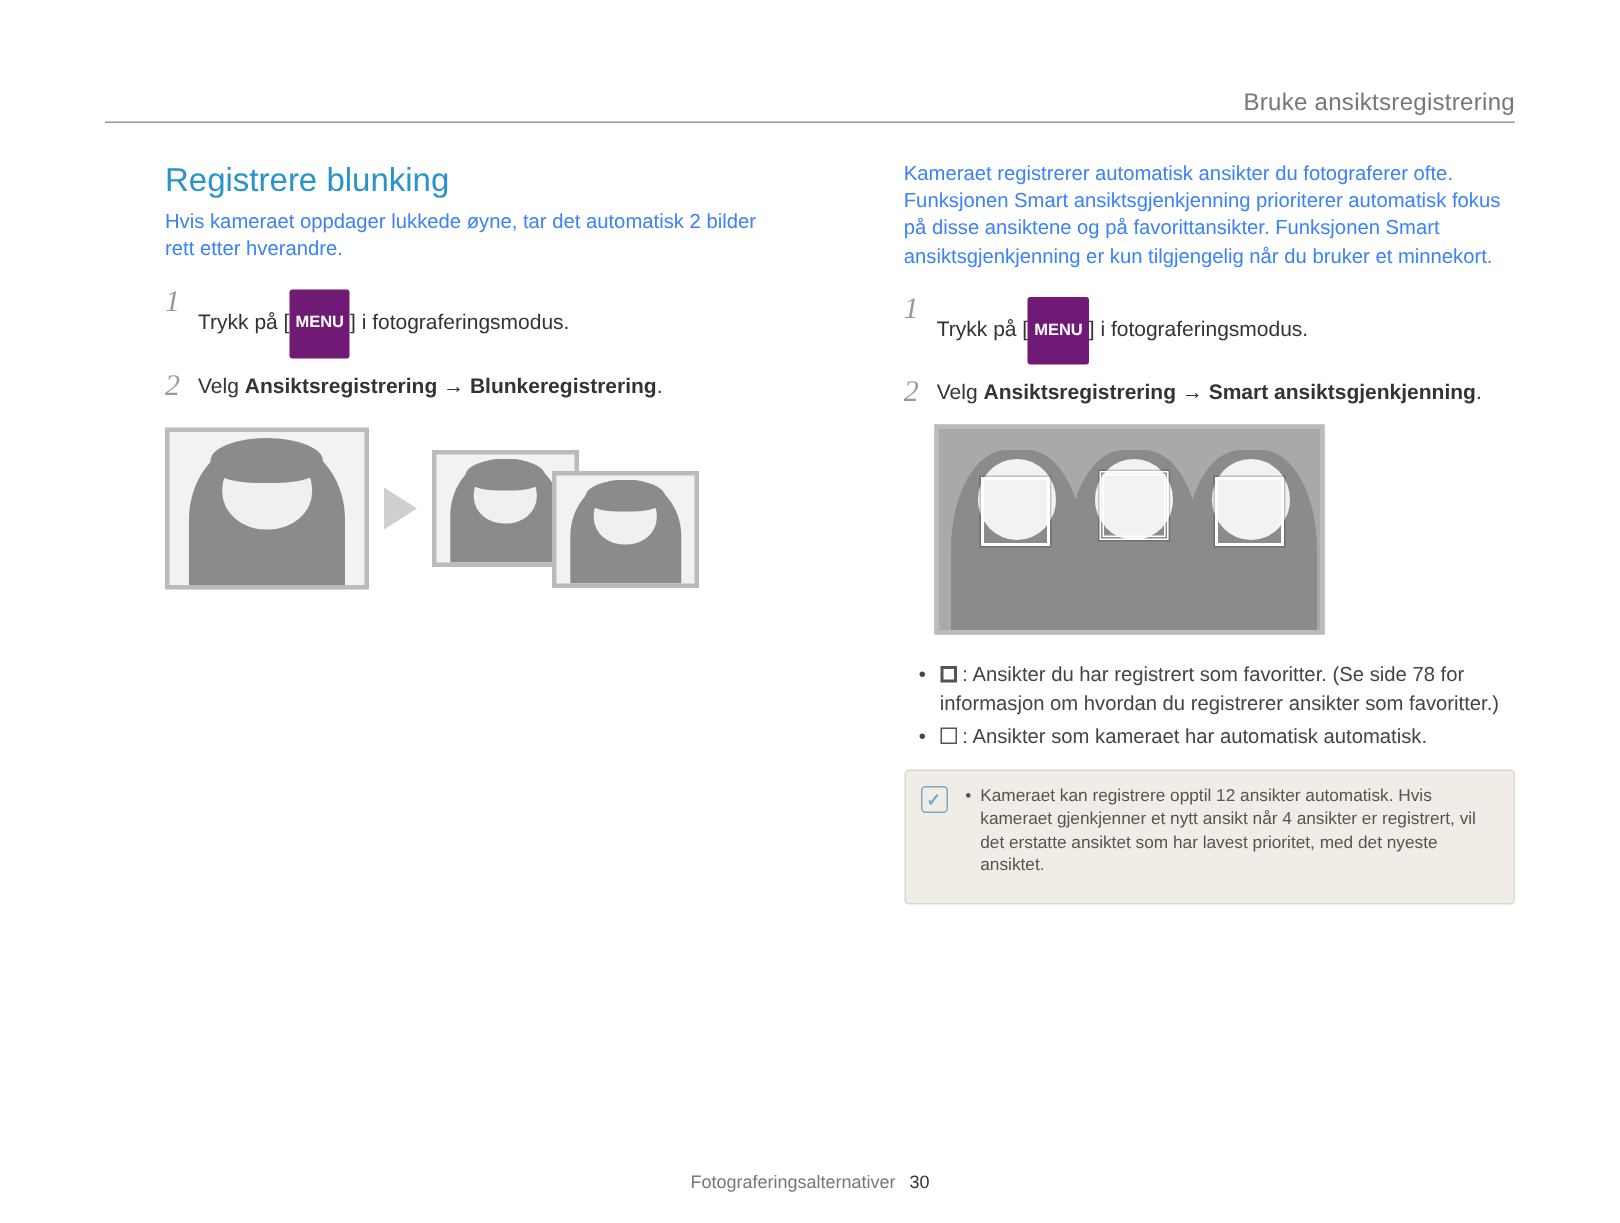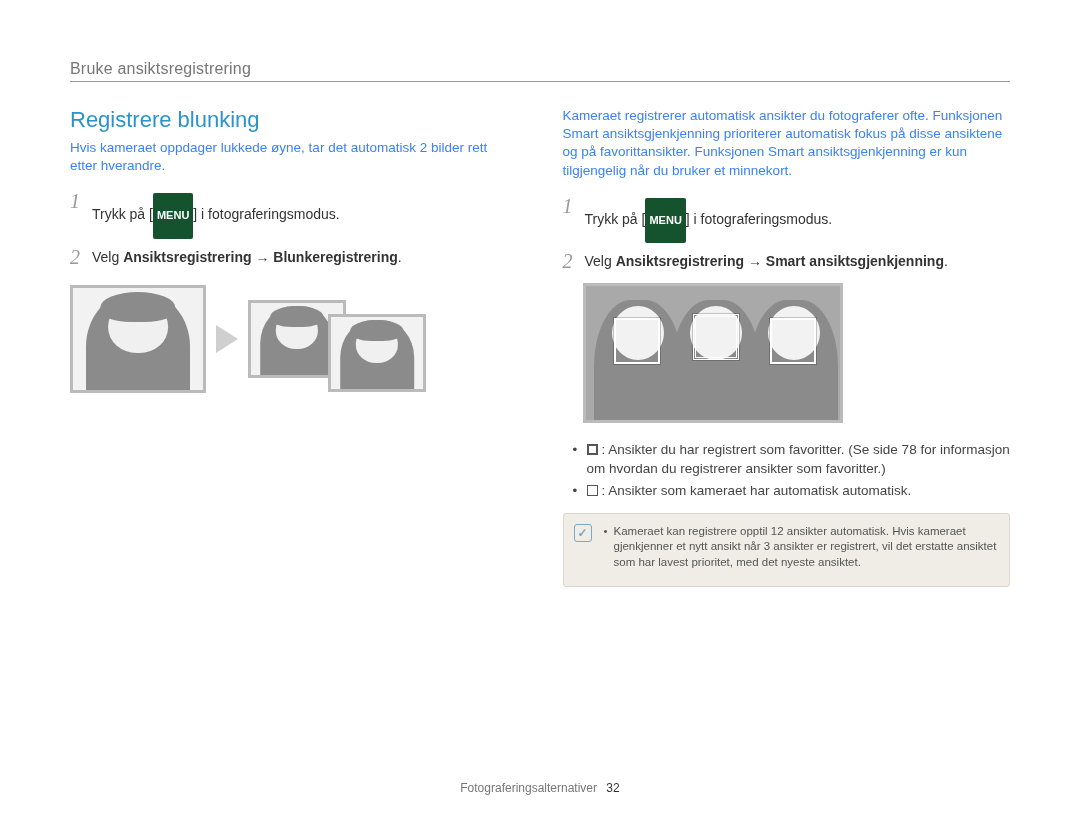--- a/index.html
+++ b/index.html
@@ -13,26 +13,27 @@
     position: relative;
   }
   .header-line {
     font-size: 16px;
     color: #777;
     font-weight: 300;
     border-bottom: 1px solid #999;
     padding-bottom: 3px;
     margin-bottom: 25px;
     letter-spacing: 0.2px;
+    text-align: right;
   }
   .cols {
     display: flex;
     gap: 45px;
   }
-  .col { flex: 1; }
+  .col { flex: 1; margin-left: 40px; }
   h2 {
     color: #2a93cc;
     font-weight: 400;
     font-size: 22px;
     margin-bottom: 6px;
   }
   p.desc {
     font-size: 13.5px;
     color: #3b82f6;
     line-height: 1.35;
@@ -50,21 +51,21 @@
     font-family: Georgia, 'Times New Roman', serif;
     font-style: italic;
     font-size: 20px;
     color: #999;
     line-height: 1;
     min-width: 14px;
   }
   .step .txt { padding-top: 2px; }
   .menu-badge {
     display: inline-block;
-    background: #14532d;
+    background: #701a75;
     color: #fff;
     font-weight: bold;
     font-size: 11px;
     padding: 16px 4px;
     border-radius: 2px;
     vertical-align: middle;
     line-height: 1.2;
   }
   .bold { font-weight: bold; }
 
@@ -288,22 +289,22 @@
         <span class="box-icon double"></span><span>: Ansikter du har registrert som favoritter. (Se side 78 for informasjon om hvordan du registrerer ansikter som favoritter.)</span>
       </li>
       <li>
         <span class="box-icon"></span><span>: Ansikter som kameraet har automatisk automatisk.</span>
       </li>
     </ul>
 
     <div class="note-box">
       <div class="note-icon">✓</div>
       <ul>
-        <li>Kameraet kan registrere opptil 12 ansikter automatisk. Hvis kameraet gjenkjenner et nytt ansikt når 3 ansikter er registrert, vil det erstatte ansiktet som har lavest prioritet, med det nyeste ansiktet.</li>
+        <li>Kameraet kan registrere opptil 12 ansikter automatisk. Hvis kameraet gjenkjenner et nytt ansikt når 4 ansikter er registrert, vil det erstatte ansiktet som har lavest prioritet, med det nyeste ansiktet.</li>
       </ul>
     </div>
   </div>
 </div>
 
 <div class="footer">
   <span>Fotograferingsalternativer</span>
-  <span class="pn">32</span>
+  <span class="pn">30</span>
 </div>
 
 </body></html>

